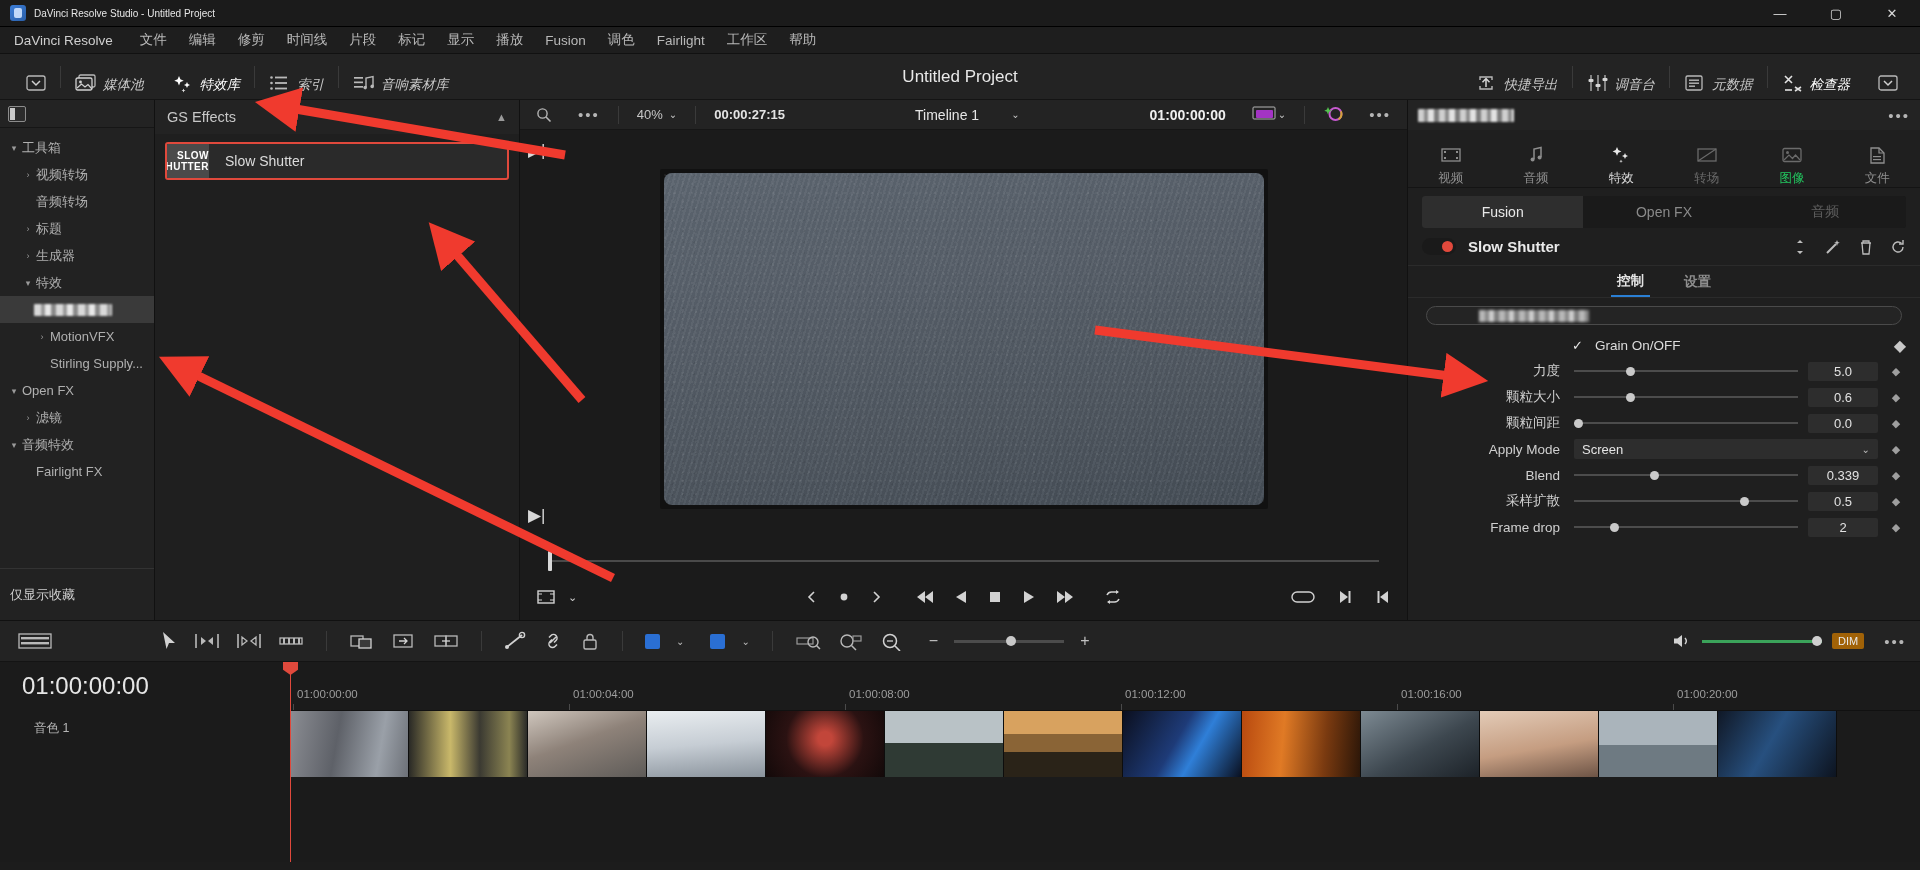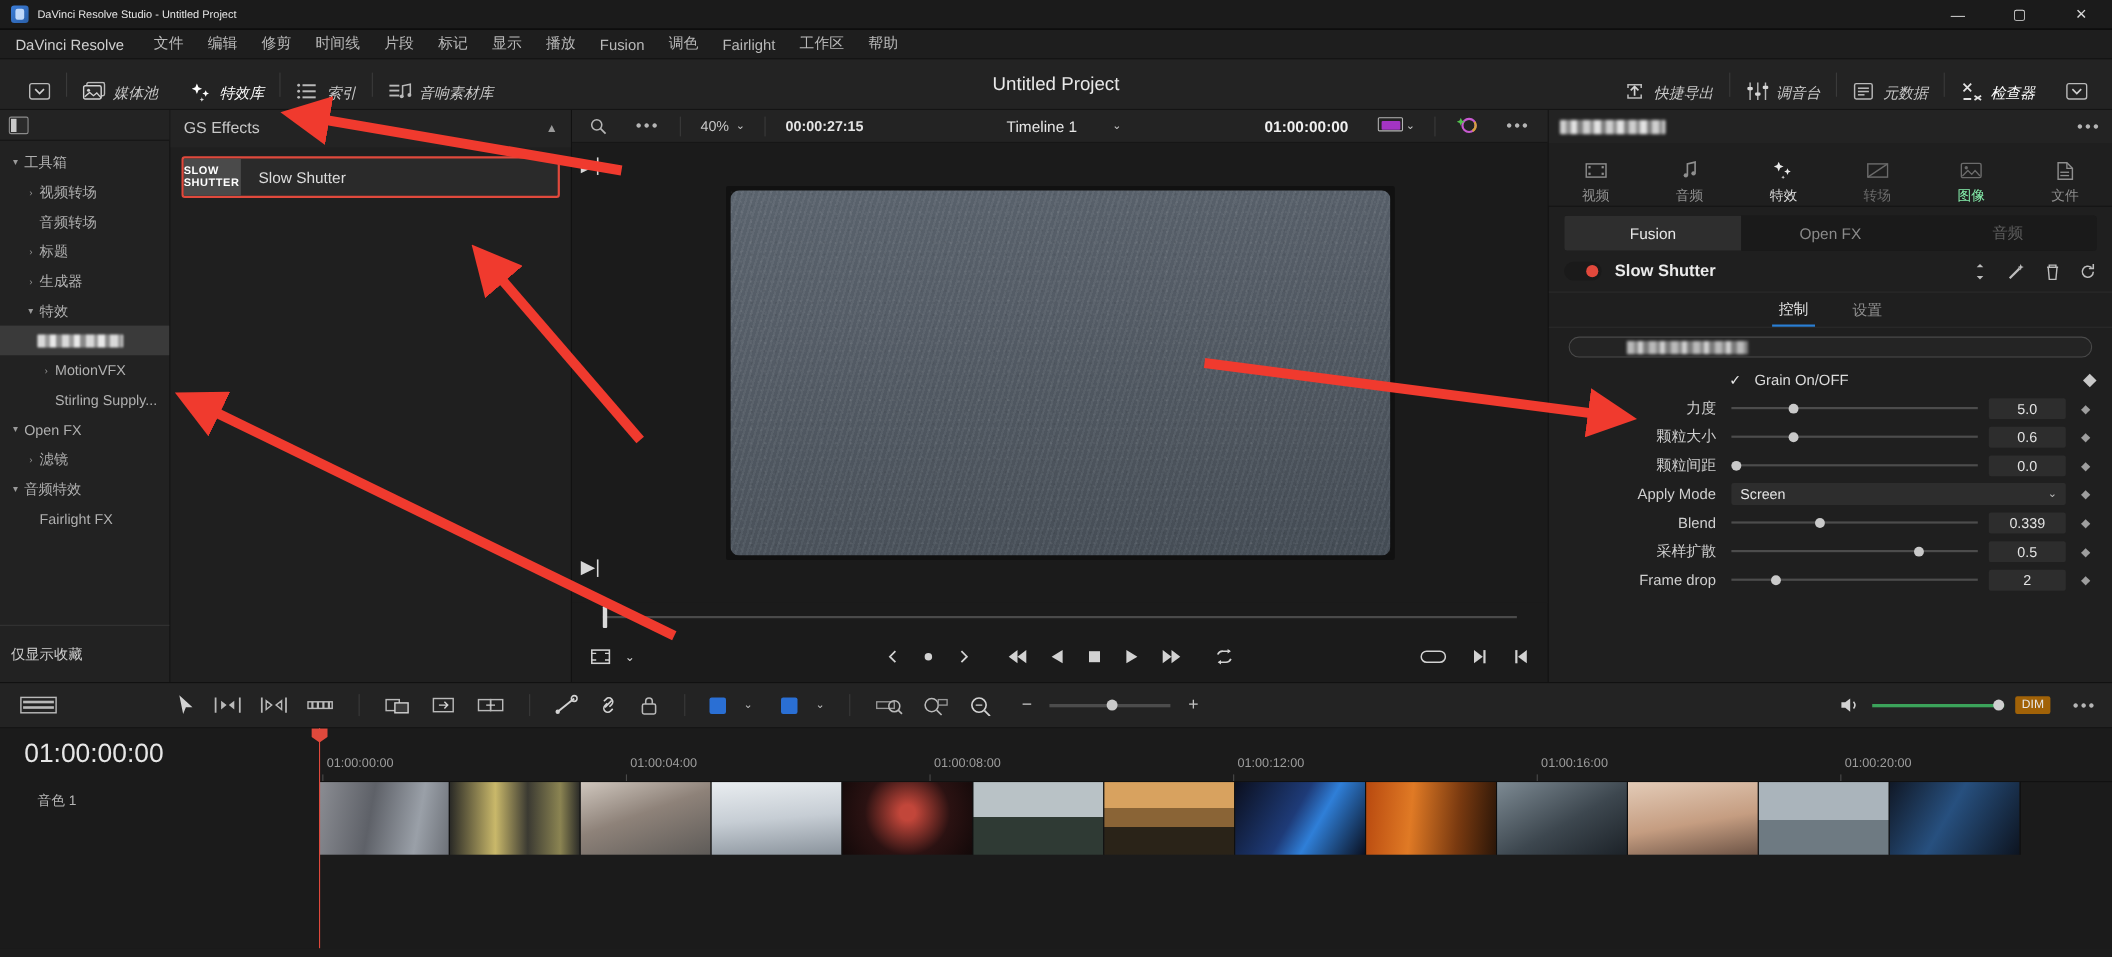--- a/index.html
+++ b/index.html
@@ -72,22 +72,22 @@
   
   .fx-col { width: 365px; background: #1f1f1f; border-right: 1px solid #111;
     display: flex; flex-direction: column; }
   .fx-head { height: 34px; display: flex; align-items: center; padding: 0 12px;
     background: #232323; }
   .fx-head .t { font-size: 14.5px; color: #c7c7c7; }
   .fx-head .chev { margin-left: auto; font-size: 11px; color: #9a9a9a; }
   .fx-list { padding: 8px 10px; }
   .fx-item { display: flex; align-items: center; height: 38px; background: #2a2a2a;
     border: 2px solid #e0493c; border-radius: 3px; overflow: hidden; }
-  .fx-thumb { width: 52px; height: 34px; background: #4a4a4a; display: flex;
-    flex-direction: column; align-items: flex-start; justify-content: center;
+  .fx-thumb { width: 42px; height: 34px; background: #4a4a4a; display: flex;
+    flex-direction: column; align-items: flex-end; justify-content: center;
     color: #fff; font-size: 10px; font-weight: bold; letter-spacing: .5px; line-height: 11px;}
   .fx-name { font-size: 14px; color: #dcdcdc; margin-left: 16px; }
 
   
   .view-col { flex: 1; background: #1b1b1b; display: flex; flex-direction: column;
     border-right: 1px solid #111; }
   .view-bar { height: 30px; background: #232323; display: flex; align-items: center;
     padding: 0 8px; gap: 10px; border-bottom: 1px solid #161616; }
   .vb-cell { display: flex; align-items: center; gap: 6px; font-size: 13px; color: #c6c6c6;
     padding: 0 8px;}
@@ -143,21 +143,21 @@
   .subtab.active { background: #2e2e2e; color: #e8e8e8; }
   .subtab.dim { color: #5e5e5e; }
   .fx-title-row { height: 38px; display: flex; align-items: center; padding: 0 14px; gap: 12px;
     border-bottom: 1px solid #2b2b2b; }
   .toggle-pill { width: 34px; height: 17px; border-radius: 9px; background: #1a1a1a;
     display: flex; align-items: center; justify-content: flex-end; padding: 0 3px;}
   .toggle-knob { width: 11px; height: 11px; border-radius: 50%; background: #e2493c; }
   .fx-title { font-size: 15px; color: #eaeaea; font-weight: bold; }
   .title-icons { margin-left: auto; display: flex; gap: 16px; align-items: center; color:#bdbdbd;}
   .ctl-tabs { height: 32px; display: flex; align-items: flex-end; justify-content: center; gap: 28px;
-    border-bottom: 1px solid #2b2b2b; }
+    border-bottom: 1px solid #2b2b2b; font-weight: bold; }
   .ctab { font-size: 13.5px; color: #8e8e8e; height: 31px; display:flex; align-items:center;
     padding: 0 6px;}
   .ctab.active { color: #e4e4e4; border-bottom: 2px solid #2a7fd4; }
   .blur-bar-row { height: 34px; display: flex; align-items: center; padding: 0 18px; }
   .blur-bar { flex: 1; height: 19px; border: 1px solid #4a4a4a; border-radius: 10px;
     background: #242424; position: relative; overflow:hidden;}
   .blur-bar .inner { position: absolute; left: 52px; top: 3px; width: 110px; height: 12px;
     background: repeating-linear-gradient(90deg,#b9b9b9 0 6px,#868686 6px 10px,#d0d0d0 10px 15px,#7a7a7a 15px 20px);
     filter: blur(1.4px);}
   .checkrow { display: flex; align-items: center; height: 26px; padding-left: 164px; gap: 10px; }
@@ -659,21 +659,21 @@
           <span style="color:#6b6b6b">转场</span>
         </div>
         <div class="itab">
           <span class="dot">
             <svg width="20" height="16" viewBox="0 0 20 16">
                 <rect x="1" y="1.5" width="18" height="13" rx="1.5" fill="none" stroke="#6b6b6b" stroke-width="1.3"></rect>
                 <circle cx="5.5" cy="5.5" r="1.5" fill="#6b6b6b"></circle>
                 <path d="M2 13l5-5 3.5 3.5L13.5 8l4.5 5" fill="none" stroke="#6b6b6b" stroke-width="1.2"></path>
               </svg>
           </span>
-          <span style="color:#86efac">图像</span>
+          <span style="color:#22c55e">图像</span>
         </div>
         <div class="itab">
           <span class="dot">
             <svg width="20" height="17" viewBox="0 0 20 17">
                 <path d="M4 1h8l5 5v10H4z" fill="none" stroke="#8e8e8e" stroke-width="1.3"></path>
                 <path d="M12 1v5h5" fill="none" stroke="#8e8e8e" stroke-width="1.2"></path>
                 <g fill="#8e8e8e">
                   <rect x="6" y="9" width="8" height="1.2"></rect>
                   <rect x="6" y="12" width="8" height="1.2"></rect>
                 </g>

